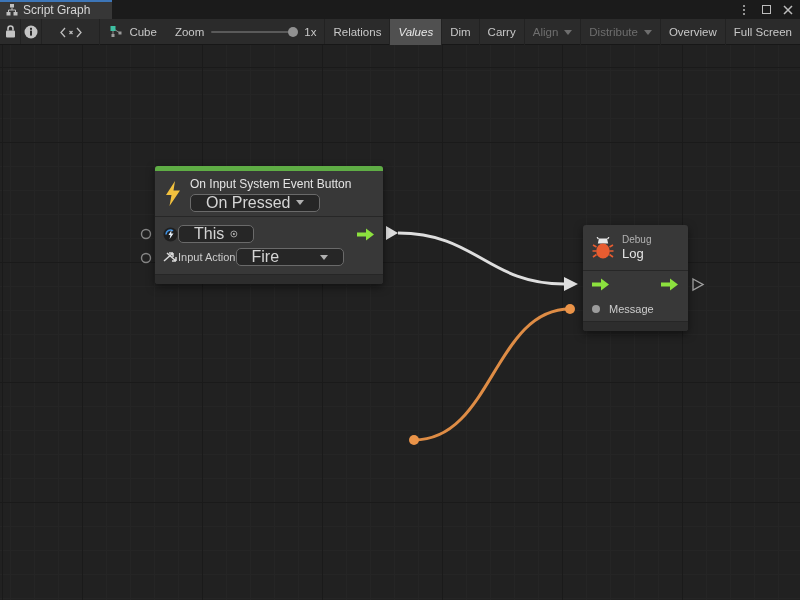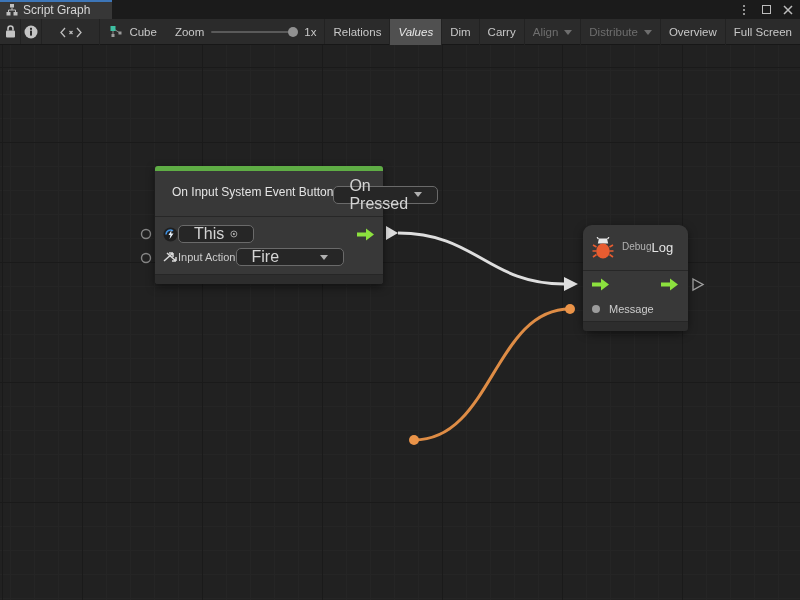--- a/index.html
+++ b/index.html
@@ -51,42 +51,42 @@
   svg.wires { position:absolute; left:0; top:0; width:800px; height:600px; z-index:1; pointer-events:none; }
   svg.wires * { pointer-events:auto; }
 
   
   .node { position:absolute; z-index:2; background:#383838; border-radius:3px;
           box-shadow:0 3px 9px rgba(0,0,0,.5); color:#d8d8d8; }
   .node .strip { height:5px; border-radius:3px 3px 0 0; }
   .node .head { display:flex; align-items:center; gap:8px; }
   .node .divider { height:1px; background:#272727; }
   .node .foot { height:10px; background:#2d2d2d; border-top:1px solid #262626; border-radius:0 0 3px 3px; }
-  .ncol { display:flex; flex-direction:row; }
+  .ncol { display:flex; flex-direction:column; }
   .ntitle { font-size:12px; color:#e4e4e4; line-height:16px; white-space:nowrap; }
   .nsub   { font-size:10px; color:#b2b2b2; line-height:13px; }
 
   .field { display:inline-flex; align-items:center; justify-content:space-between; gap:6px;
            background:#262626; border:1px solid #6a6a6a; border-radius:5px;
            padding:0 15px; height:18px; font-size:16px; color:#d4d4d4; }
   .dd-caret { width:0; height:0; border-left:4px solid transparent; border-right:4px solid transparent;
               border-top:5px solid #b0b0b0; }
 
   
   #node-event { left:155px; top:166px; width:228px; }
   #node-event .head { padding:5px 9px 5px 9px; height:45px; }
   #node-event .body { padding:5px 8px; }
   .prow { display:flex; align-items:center; gap:0; height:22px; margin:1px 0; }
   .prow .grow { flex:1; }
   .plabel { font-size:11px; color:#cccccc; white-space:nowrap; }
   .this-field { width:76px; }
   .fire-field { width:108px; }
 
   
-  #node-debug { left:583px; top:225px; width:105px;border-radius:9px; }
+  #node-debug { left:583px; top:225px; width:105px; }
   #node-debug .head { padding:8px 9px; height:45px; }
   #node-debug .row1 { display:flex; align-items:center; justify-content:space-between; height:26px; padding:0 9px; }
   #node-debug .row2 { display:flex; align-items:center; gap:9px; height:24px; padding:0 9px; }
   .dot-gray { width:8px; height:8px; border-radius:50%; background:#9c9c9c; }
 
   
   #node-string { left:288px; top:376px; width:119px; }
   #node-string .head { padding:6px 9px; height:48px; }
   #node-string .body { display:flex; align-items:center; justify-content:flex-end; height:28px; padding:0 13px; }
   .circle-orange-lg { width:21px; height:21px; border-radius:50%; background:#f0a456; flex:0 0 auto; }

